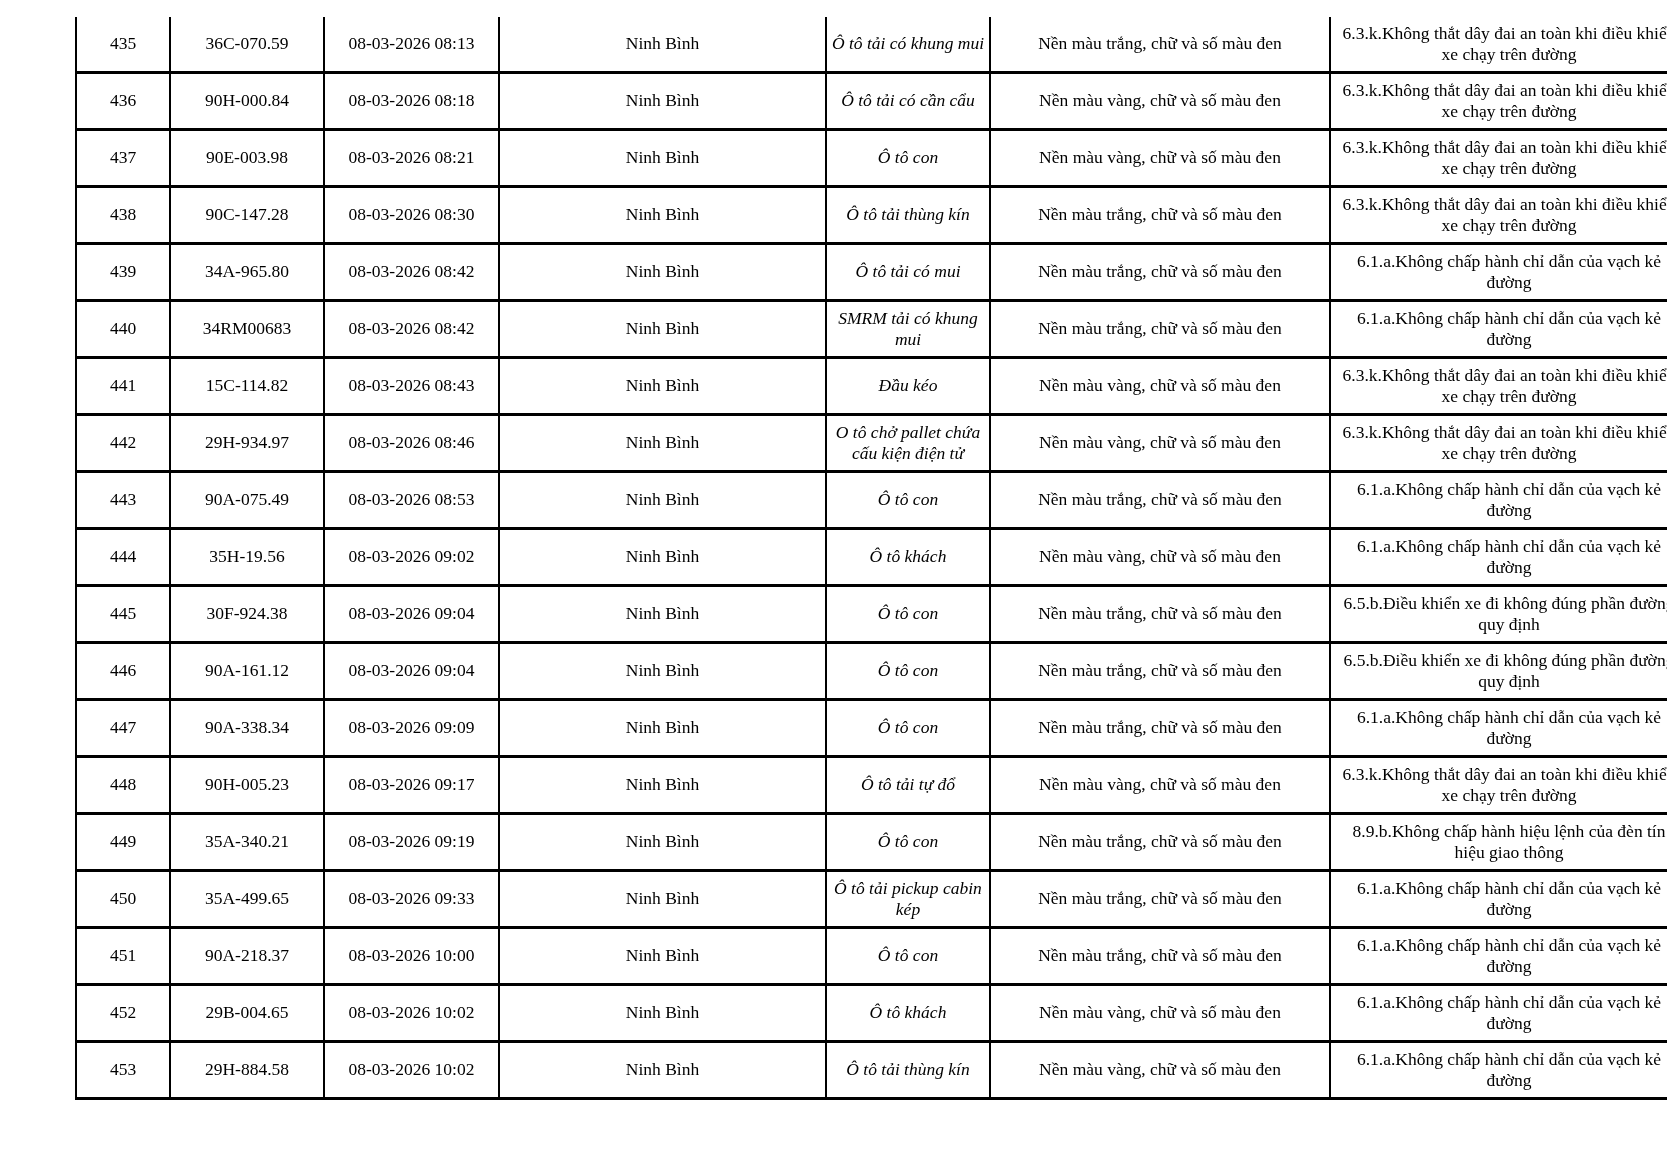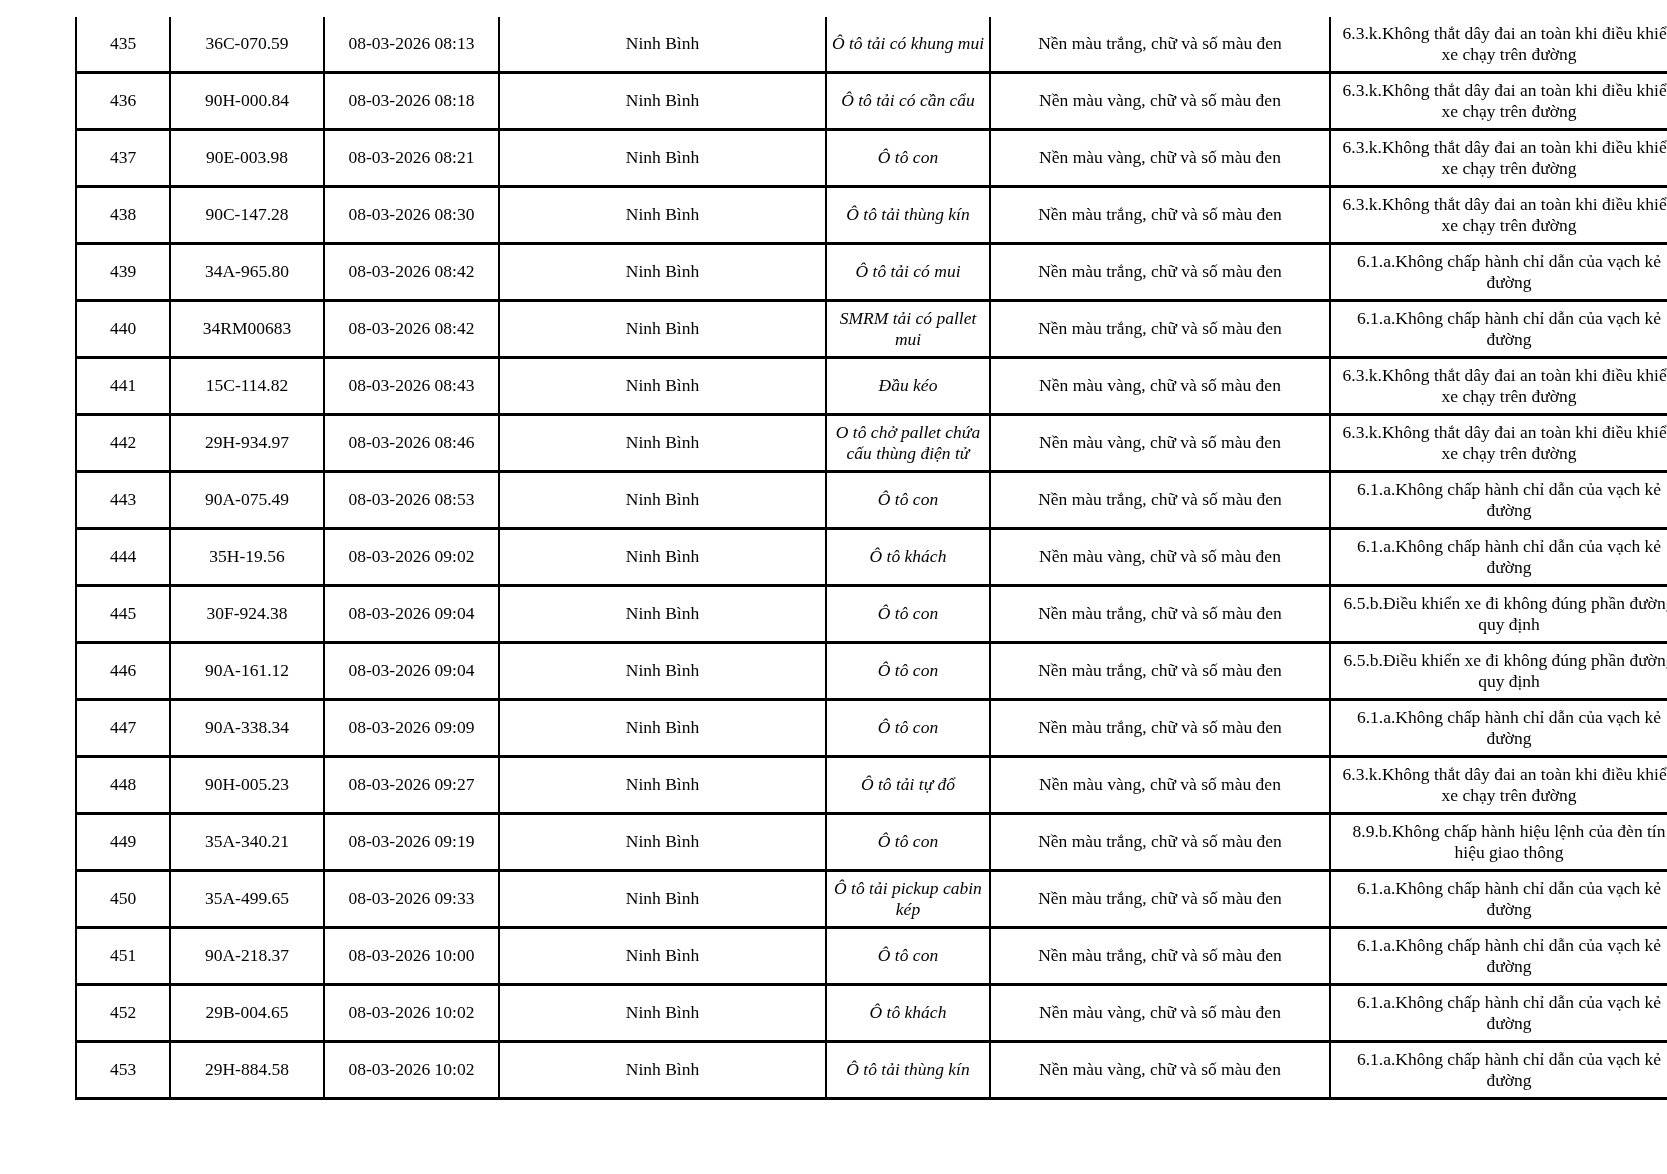--- a/index.html
+++ b/index.html
@@ -198,21 +198,21 @@
     <td class="col-plate">
             <div class="cell">34RM00683</div>
           </td>
     <td class="col-datetime">
             <div class="cell">08-03-2026 08:42</div>
           </td>
     <td class="col-location">
             <div class="cell">Ninh Bình</div>
           </td>
     <td class="col-vehicle">
-            <div class="cell">SMRM tải có pallet mui</div>
+            <div class="cell">SMRM tải có khung mui</div>
           </td>
     <td class="col-color">
             <div class="cell">Nền màu trắng, chữ và số màu đen</div>
           </td>
     <td class="col-violation">
             <div class="cell">6.1.a.Không chấp hành chỉ dẫn của vạch kẻ đường</div>
           </td>
   </tr>
         <tr>
     <td class="col-idx">
@@ -244,21 +244,21 @@
     <td class="col-plate">
             <div class="cell">29H-934.97</div>
           </td>
     <td class="col-datetime">
             <div class="cell">08-03-2026 08:46</div>
           </td>
     <td class="col-location">
             <div class="cell">Ninh Bình</div>
           </td>
     <td class="col-vehicle">
-            <div class="cell">O tô chở pallet chứa cấu thùng điện tử</div>
+            <div class="cell">O tô chở pallet chứa cấu kiện điện tử</div>
           </td>
     <td class="col-color">
             <div class="cell">Nền màu vàng, chữ và số màu đen</div>
           </td>
     <td class="col-violation">
             <div class="cell">6.3.k.Không thắt dây đai an toàn khi điều khiển xe chạy trên đường</div>
           </td>
   </tr>
         <tr>
     <td class="col-idx">
@@ -376,21 +376,21 @@
           </td>
   </tr>
         <tr>
     <td class="col-idx">
             <div class="cell">448</div>
           </td>
     <td class="col-plate">
             <div class="cell">90H-005.23</div>
           </td>
     <td class="col-datetime">
-            <div class="cell">08-03-2026 09:27</div>
+            <div class="cell">08-03-2026 09:17</div>
           </td>
     <td class="col-location">
             <div class="cell">Ninh Bình</div>
           </td>
     <td class="col-vehicle">
             <div class="cell">Ô tô tải tự đổ</div>
           </td>
     <td class="col-color">
             <div class="cell">Nền màu vàng, chữ và số màu đen</div>
           </td>

